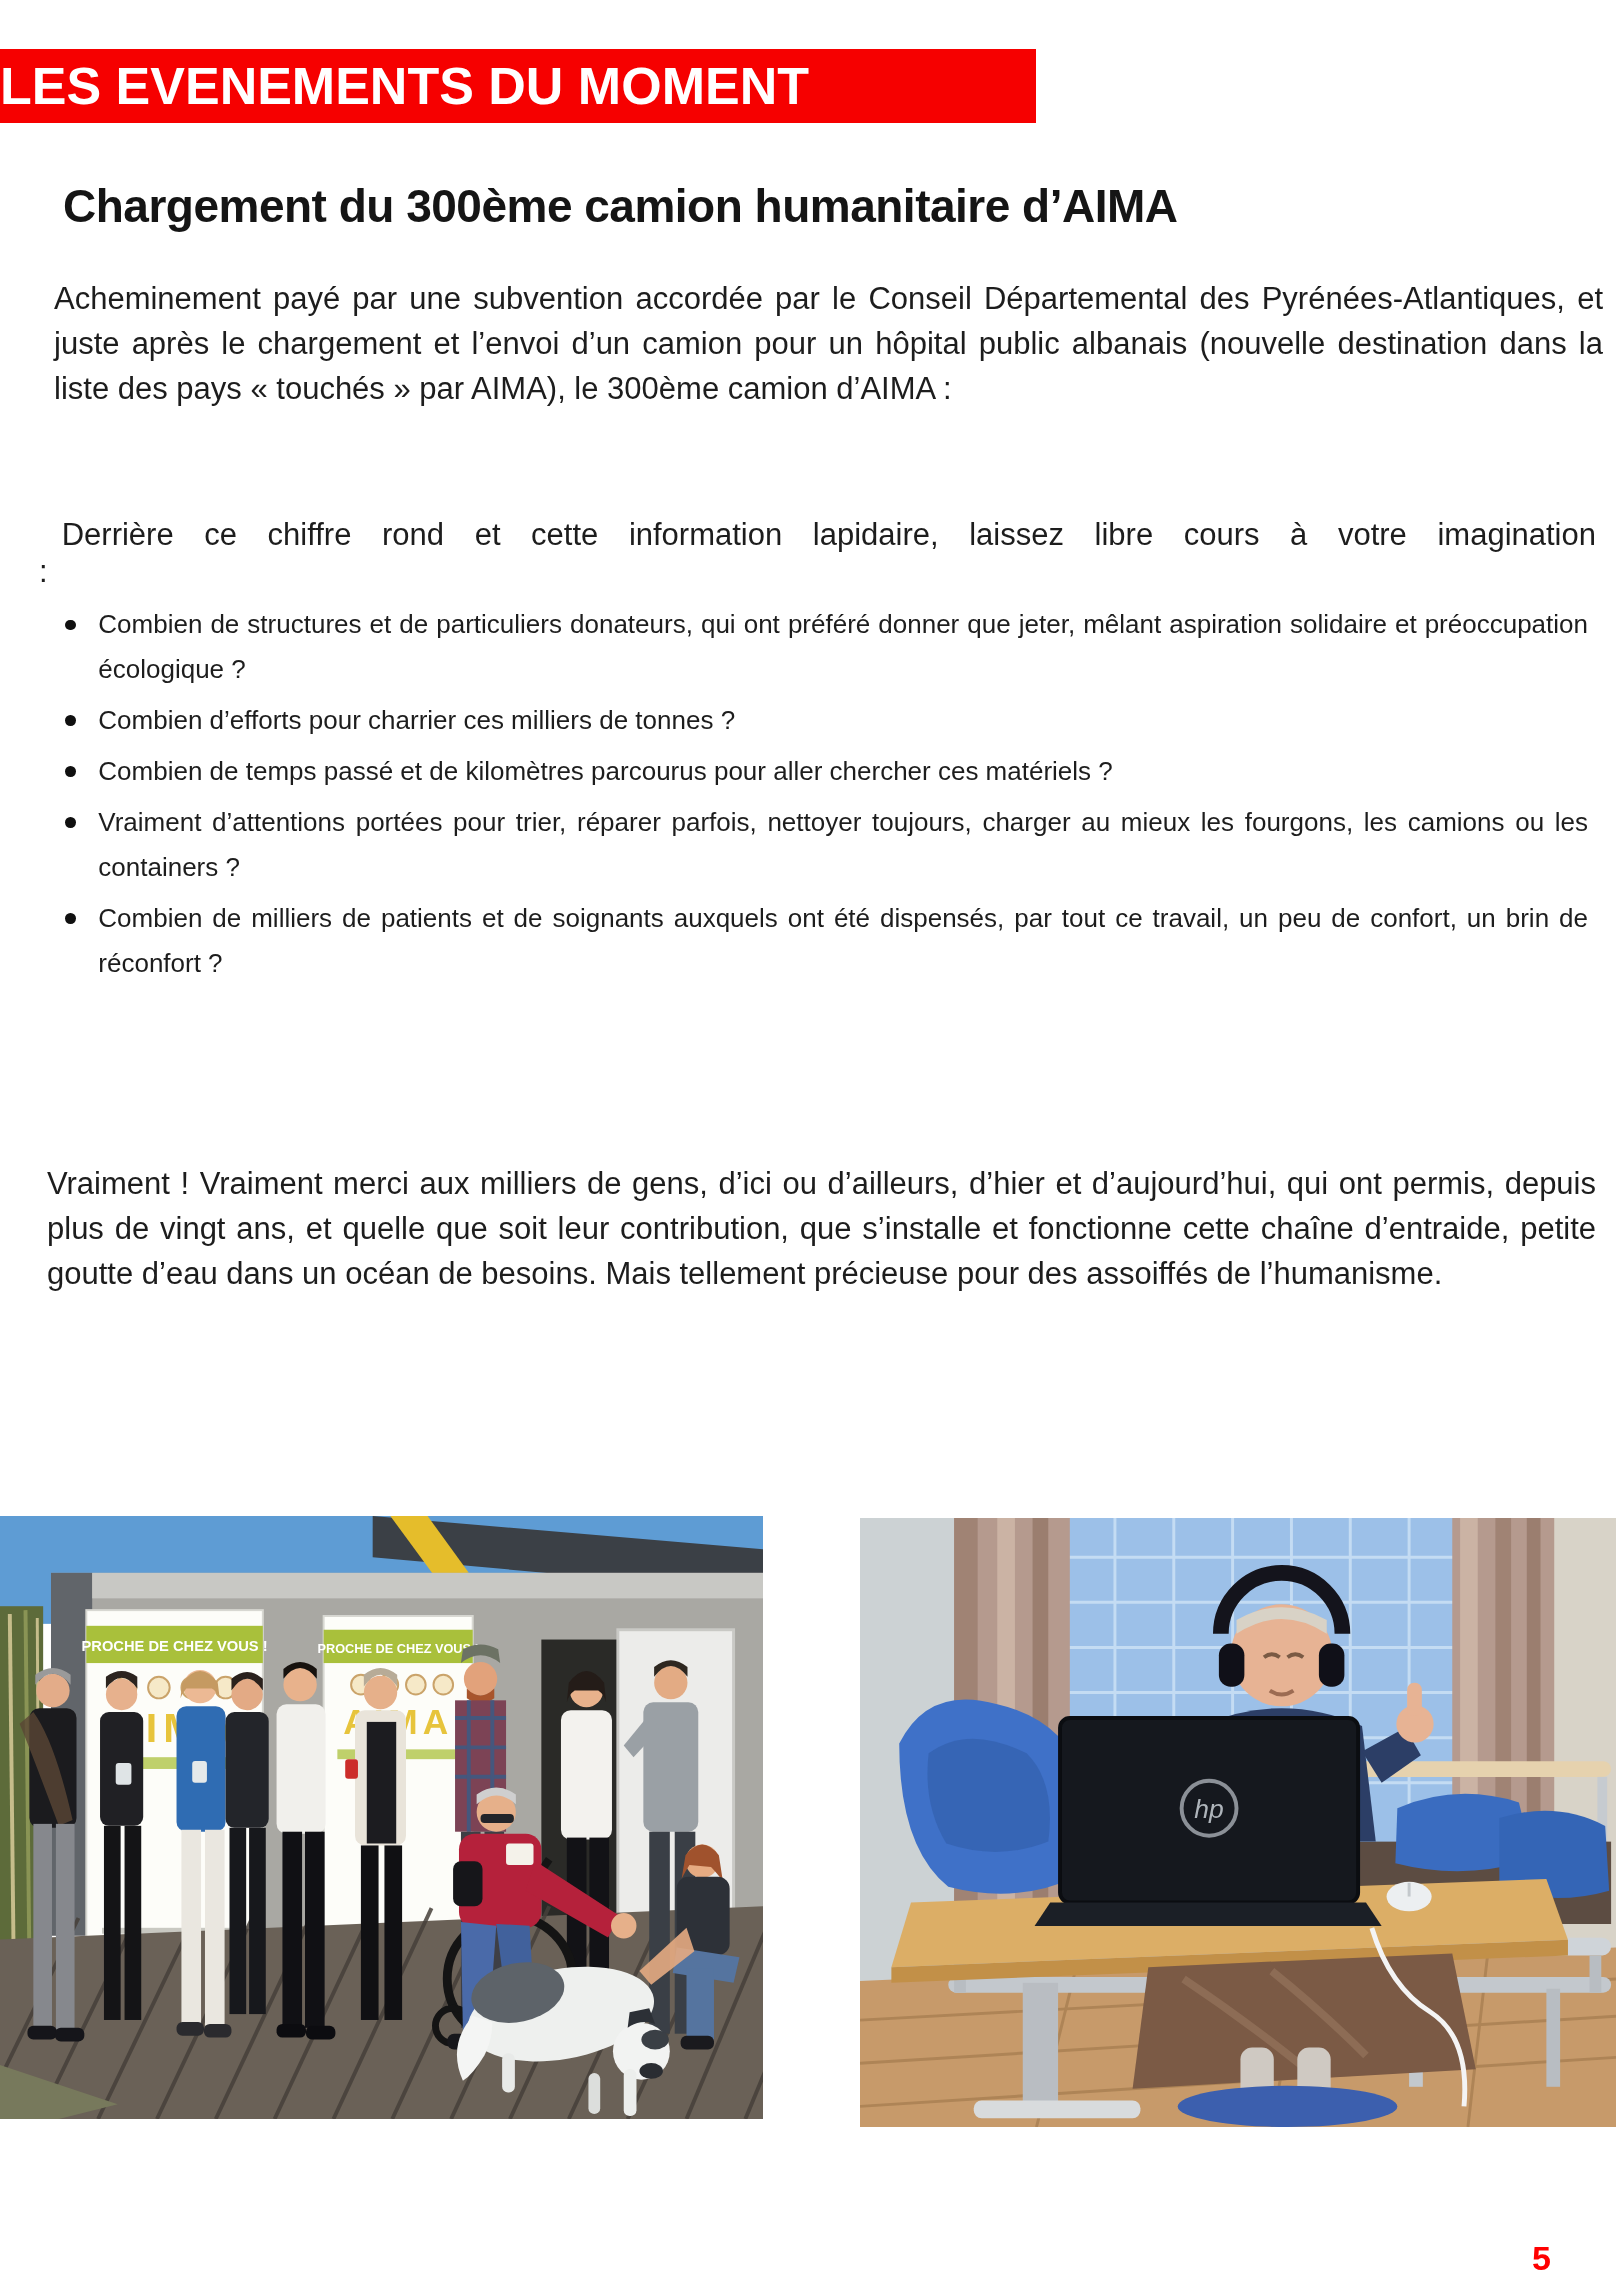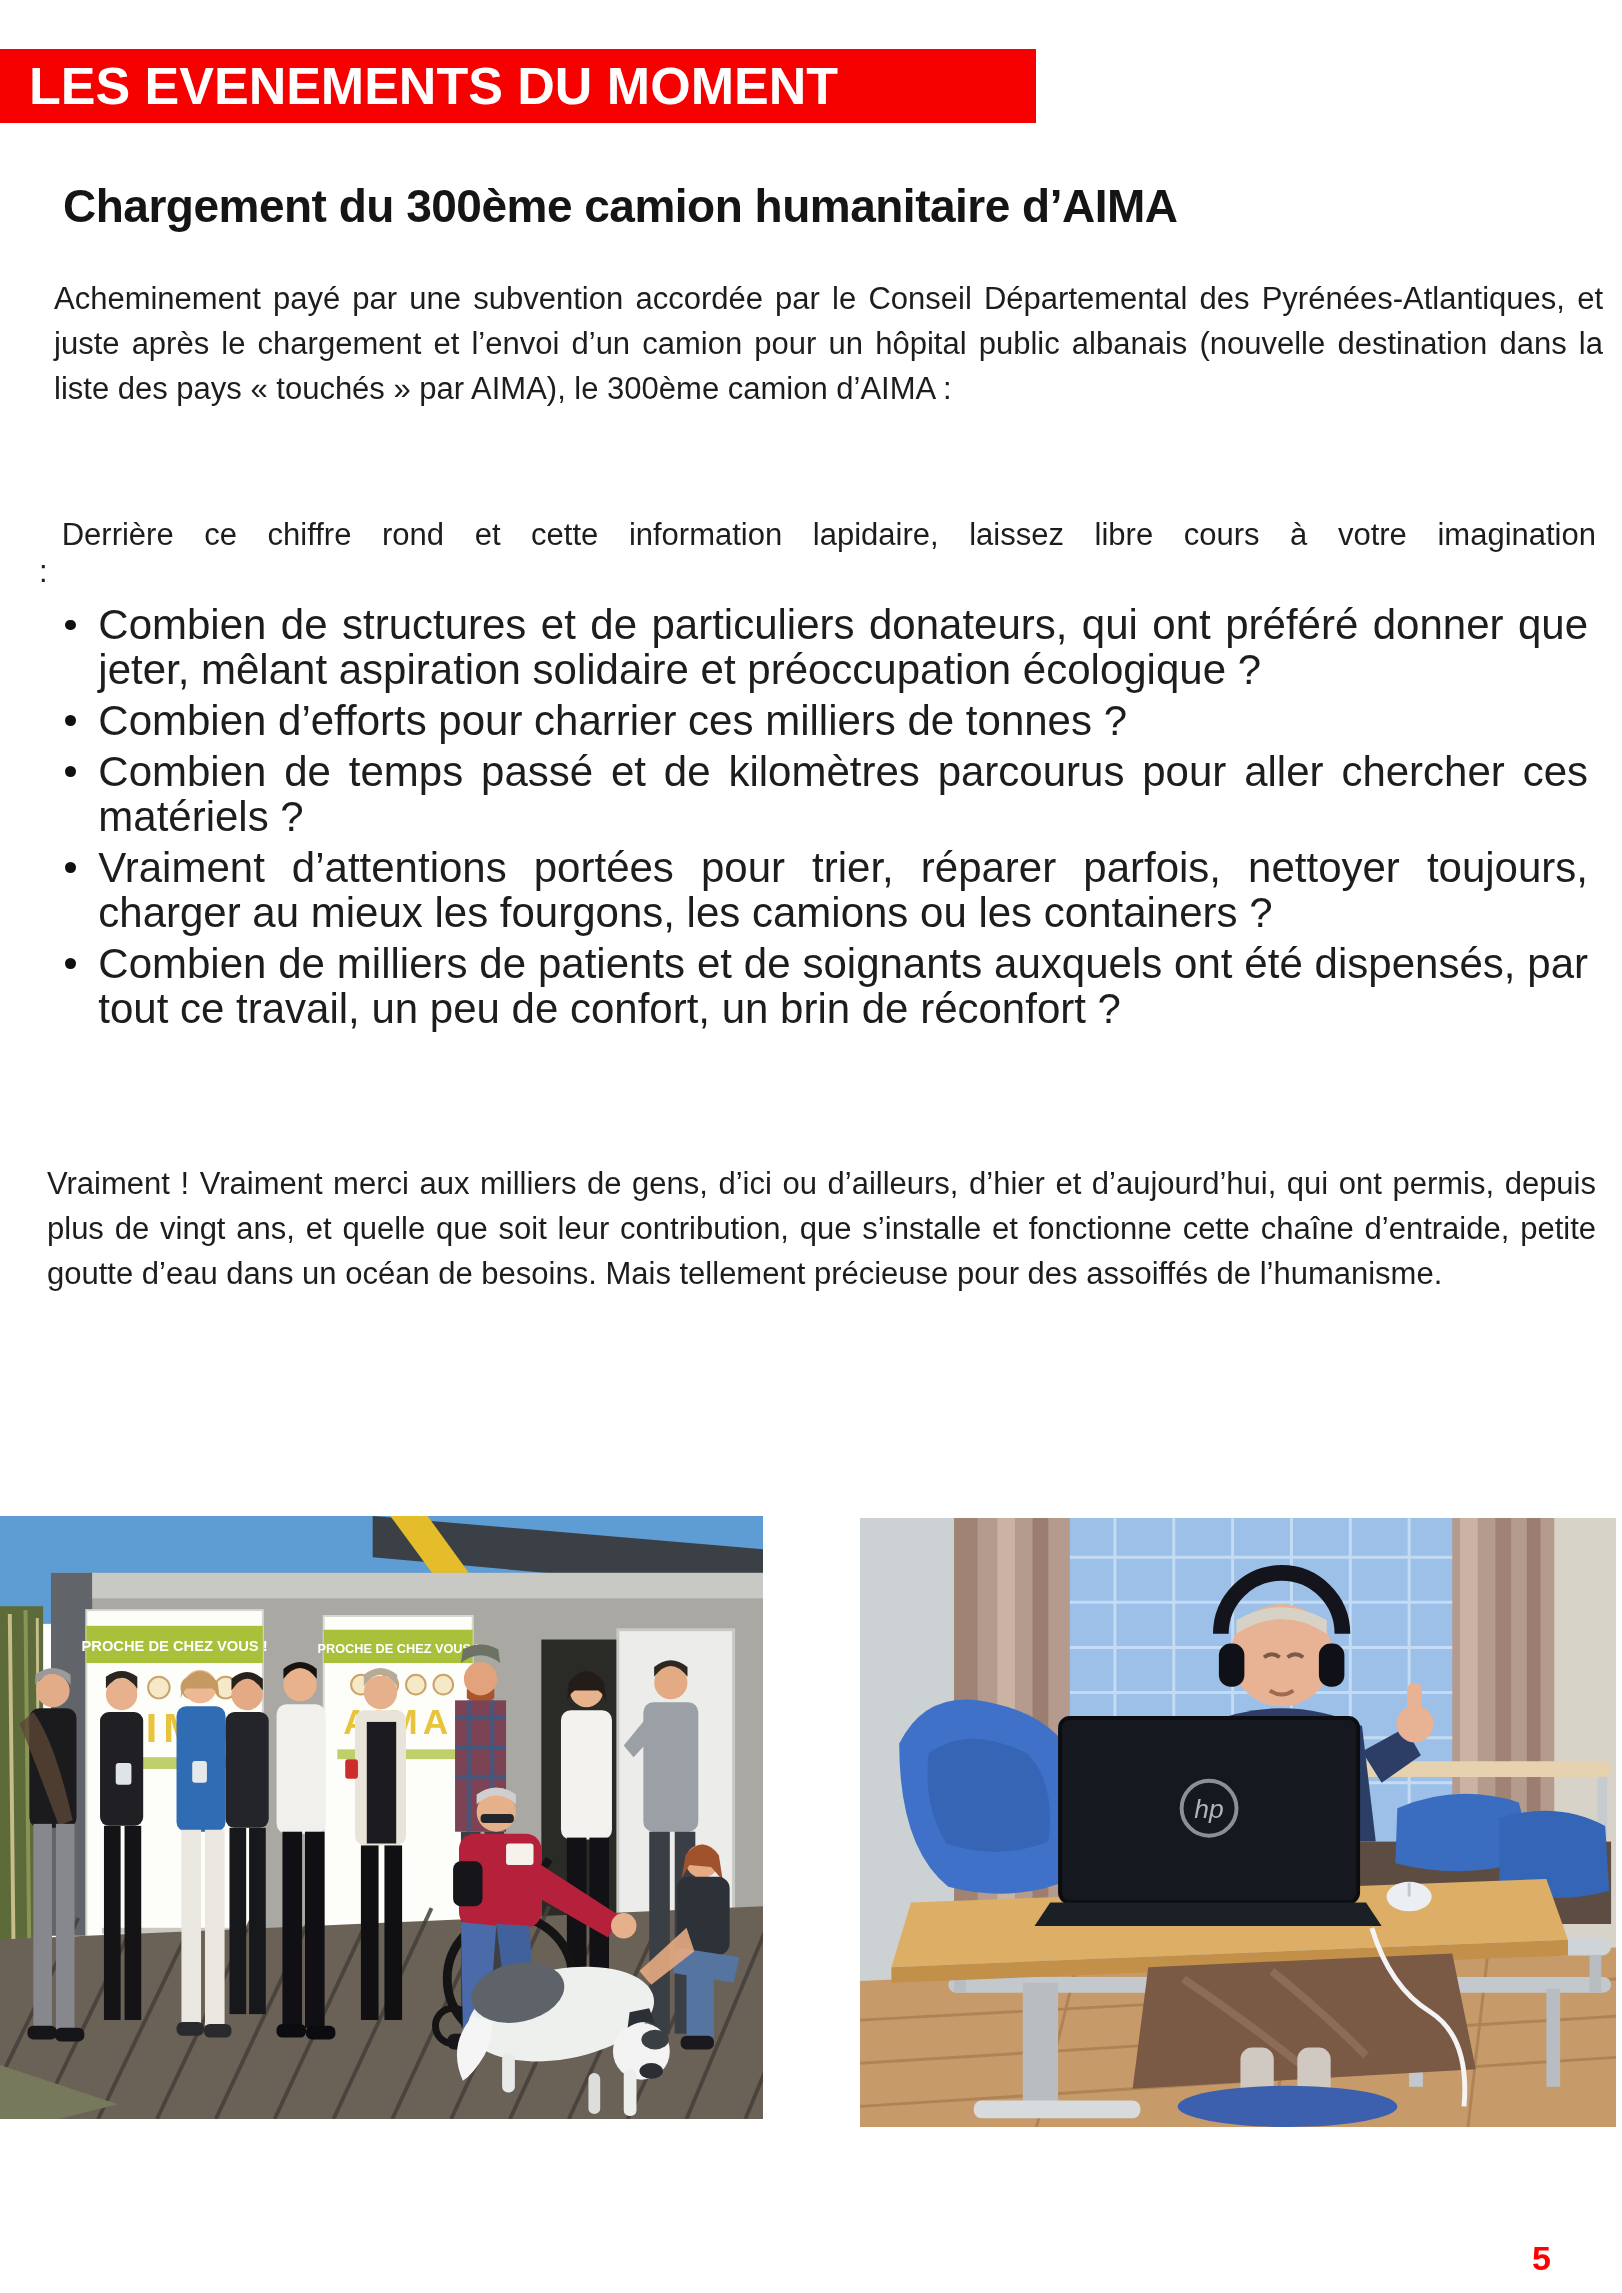--- a/index.html
+++ b/index.html
@@ -3,38 +3,38 @@
 <meta charset="utf-8">
 <style>
   html, body { margin:0; padding:0; background:#ffffff; }
   .page {
     position:relative; width:1622px; height:2294px; background:#ffffff;
     font-family:"Liberation Sans", sans-serif; color:#1d1d1d; overflow:hidden;
   }
   .banner {
     position:absolute; left:0; top:49px; width:1036px; height:74px;
     background:#f60000; color:#ffffff; font-weight:bold; font-size:52px;
-    line-height:74px; padding-left:29px; box-sizing:border-box; white-space:nowrap;
+    line-height:74px; box-sizing:border-box; white-space:nowrap;
   }
   .headline {
     position:absolute; left:49px; top:165px; width:1529px;
     font-size:46px; font-weight:bold; color:#151515; letter-spacing:-0.5px;
   }
   .para {
     position:absolute; left:39px; width:1549px; box-sizing:border-box;
     font-size:31px; line-height:45px; text-align:justify; color:#1d1d1d;
   }
   .p-intro   { top:261px; }
   .p-leadin1 { top:504px; padding-left:14.7px; text-align-last:justify; }
   .p-leadin2 { top:549px; }
   .p-closing { top:1153px; }
   .bullets { position:absolute; left:65px; top:602px; width:1523px; }
   .bullet-row { display:flex; align-items:flex-start; margin-bottom:5.9px; }
   .dot { flex:none; width:10.8px; height:10.8px; border-radius:50%; background:#101010; margin-top:17.6px; }
-  .bullet-text { flex:1; margin-left:22.5px; font-size:42px; line-height:45px; text-align:justify; color:#1d1d1d; }
+  .bullet-text { flex:1; margin-left:22.5px; font-size:26px; line-height:45px; text-align:justify; color:#1d1d1d; }
   .photo { position:absolute; display:block; }
   .photo-left  { left:0;    top:1516px; width:763px; height:603px; }
   .photo-right { left:860px; top:1518px; width:756px; height:609px; }
   .pagenum {
     position:absolute; left:1532px; top:2239px;
     font-size:34px; font-weight:bold; color:#ff0000;
   }
   svg text { font-family:"Liberation Sans", sans-serif; }
 </style>
 </head>

